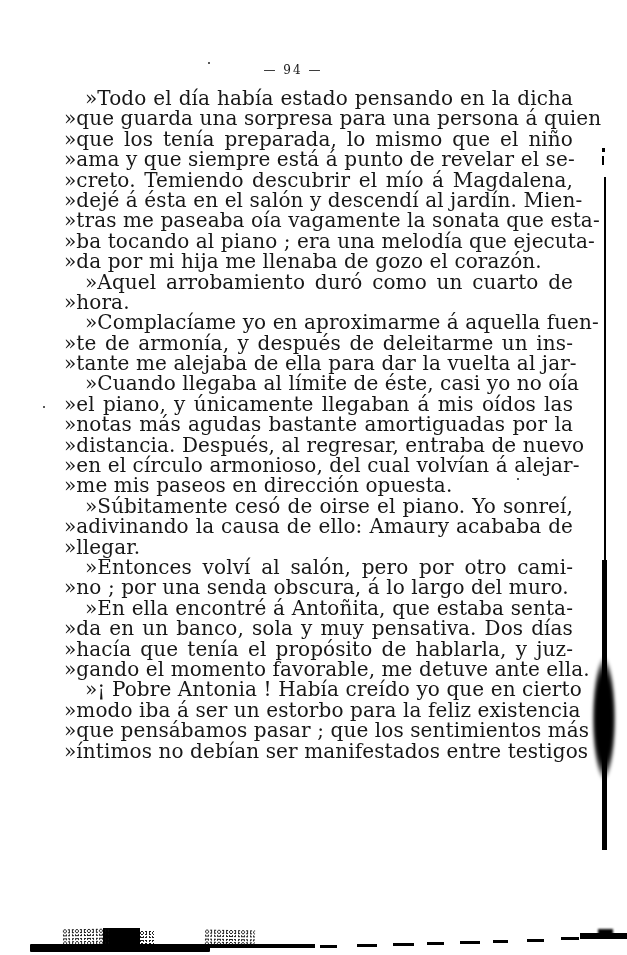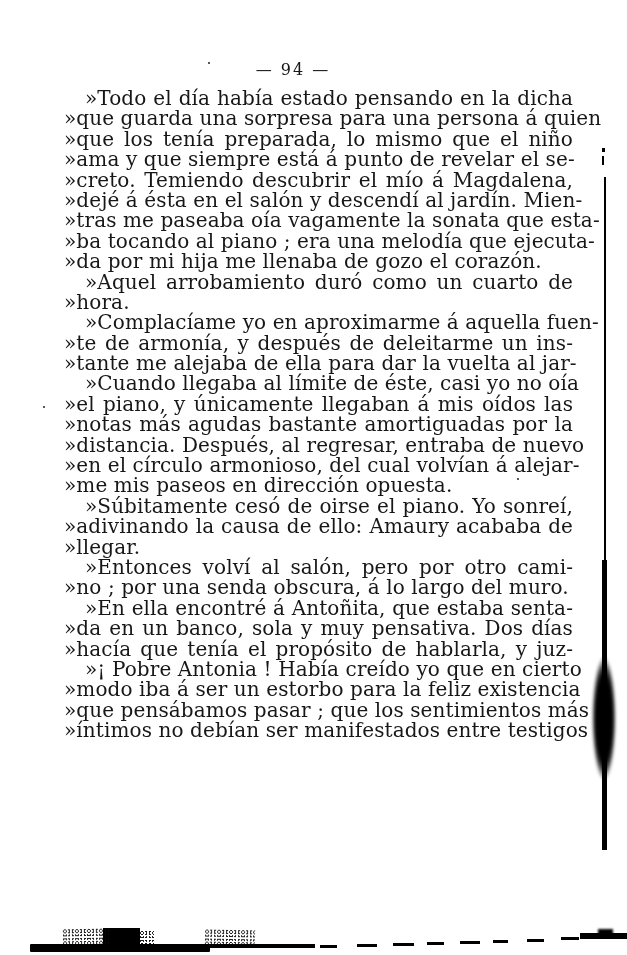--- a/index.html
+++ b/index.html
@@ -11,21 +11,21 @@
     overflow: hidden;
     font-family: "DejaVu Serif", serif;
     color: #171717;
   }
   .pagenum {
     position: absolute;
     top: 60px;
     left: 0;
     width: 586px;
     text-align: center;
-    font-size: 16px;
+    font-size: 12px;
     letter-spacing: 2px;
     line-height: 20px;
   }
   .text-block {
     position: absolute;
     left: 64px;
     top: 88px;
     width: 509px;
     font-size: 20px;
     line-height: 20.4px;
@@ -107,20 +107,21 @@
       <div class="line">»en el círculo armonioso, del cual volvían á alejar-</div>
       <div class="line para-end">»me mis paseos en dirección opuesta.</div>
       <div class="line para-start">»Súbitamente cesó de oirse el piano. Yo sonreí,</div>
       <div class="line">»adivinando la causa de ello: Amaury acababa de</div>
       <div class="line para-end">»llegar.</div>
       <div class="line para-start">»Entonces volví al salón, pero por otro cami-</div>
       <div class="line para-end">»no ; por una senda obscura, á lo largo del muro.</div>
       <div class="line para-start">»En ella encontré á Antoñita, que estaba senta-</div>
       <div class="line">»da en un banco, sola y muy pensativa. Dos días</div>
       <div class="line">»hacía que tenía el propósito de hablarla, y juz-</div>
+      <div class="line para-end">»gando el momento favorable, me detuve ante ella.</div>
       <div class="line para-start">»¡ Pobre Antonia ! Había creído yo que en cierto</div>
       <div class="line">»modo iba á ser un estorbo para la feliz existencia</div>
       <div class="line">»que pensábamos pasar ; que los sentimientos más</div>
       <div class="line para-end">»íntimos no debían ser manifestados entre testigos</div>
     </div>
 
   <div class="art vline-mark-dot"></div>
   <div class="art vline-mark-dash"></div>
   <div class="art vline"></div>
   <div class="art vline-thick"></div>

